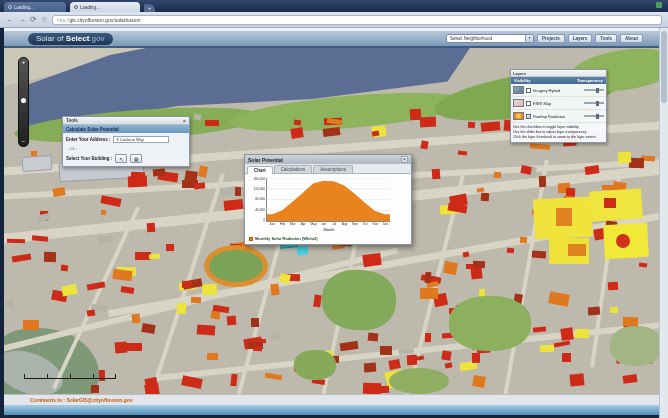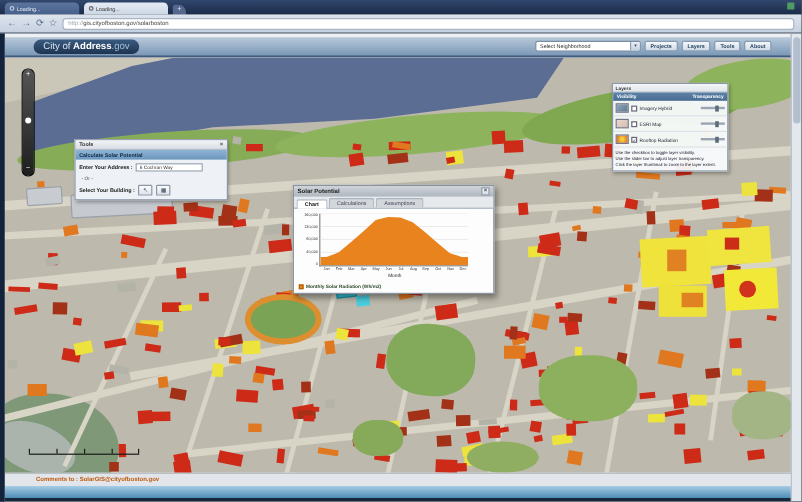--- a/index.html
+++ b/index.html
@@ -189,21 +189,21 @@
 </div>
 
 <div class="leftframe"></div>
 <div class="scrollbar">
   <div class="scrollthumb"></div>
 </div>
 
 <div class="page">
 
   <div class="siteheader">
-    <div class="logo"><span>City of </span><span class="bold">Address</span><span class="gov">.gov</span></div>
+    <div class="logo"><span>Solar of </span><span class="bold">Select</span><span class="gov">.gov</span></div>
     <div class="hdr-right">
       <div class="dropdown">
         <span>Select Neighborhood</span>
         <span class="dd-arrow">▼</span>
       </div>
       <div class="hbtn">Projects</div>
       <div class="hbtn">Layers</div>
       <div class="hbtn">Tools</div>
       <div class="hbtn">About</div>
     </div>

